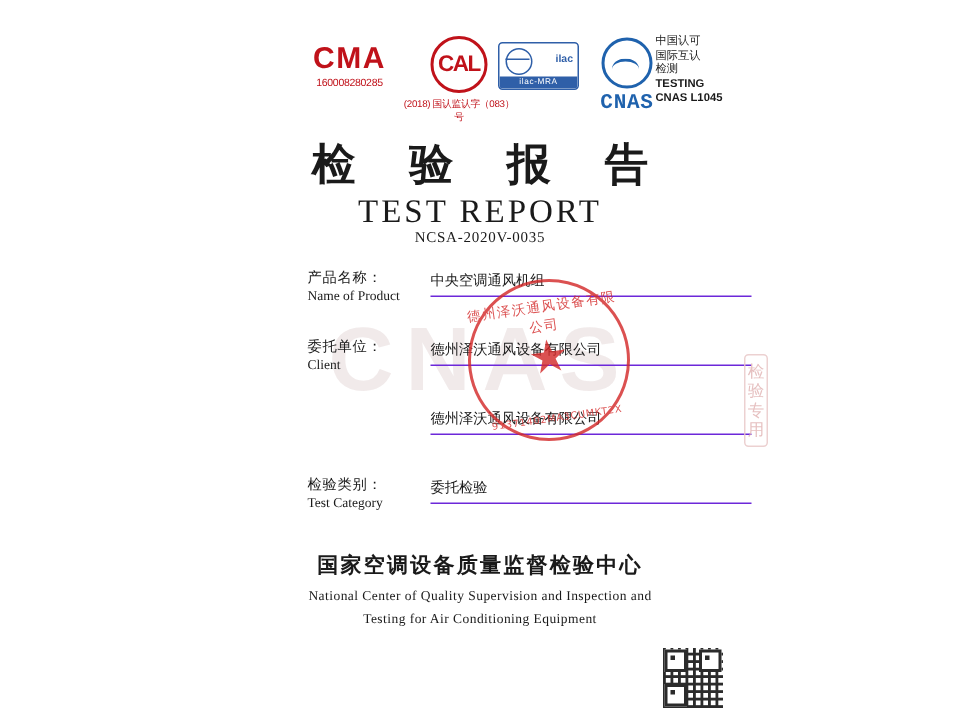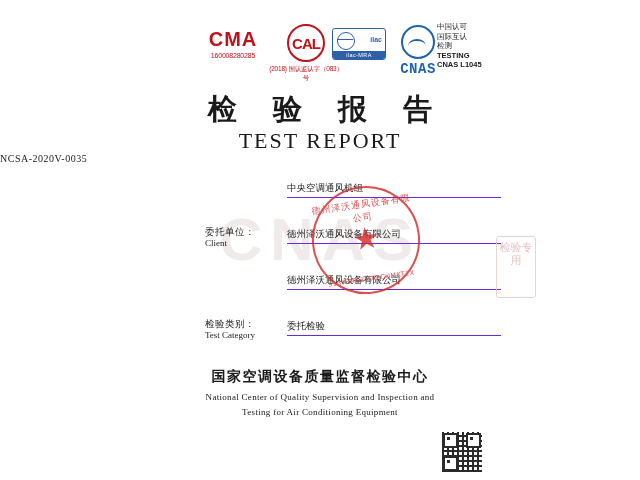--- a/index.html
+++ b/index.html
@@ -190,21 +190,21 @@
     text-align: center;
     font-family: "Liberation Serif", serif;
     font-size: 22px;
     letter-spacing: 2px;
     color: #1a1a1a;
   }
   .report-no {
     position: absolute;
     top: 153px;
     left: 0; width: 640px;
-    text-align: left;
+    text-align: center;
     font-family: "Liberation Serif", serif;
     font-size: 10px;
     letter-spacing: 0.5px;
     color: #1a1a1a;
   }
 
   
   .fields {
     position: absolute;
     top: 180px;
@@ -327,21 +327,21 @@
     font-size: 60px;
     font-weight: bold;
     letter-spacing: 8px;
     color: #efe7e7;
     opacity: 0.85;
   }
   .side-stamp {
     position: absolute;
     left: 496px;
     top: 236px;
-    width: 40px;
+    width: 16px;
     height: 62px;
     border: 1.5px solid #e9c9c9;
     border-radius: 3px;
     color: #e2b6b6;
     font-family: "DejaVu Sans", sans-serif;
     font-size: 11px;
     line-height: 13px;
     text-align: center;
     padding-top: 4px;
     box-sizing: border-box;
@@ -426,20 +426,24 @@
 
   <div class="watermark">CNAS</div>
 
   <div class="title-cn">检 验 报 告</div>
   <div class="title-en">TEST REPORT</div>
   <div class="report-no">NCSA-2020V-0035</div>
 
   <div class="fields">
 
     <div class="field-row">
+      <div class="field-label">
+        <span class="label-cn">产品名称：</span>
+        <span class="label-en">Name of Product</span>
+      </div>
       <div class="field-value">中央空调通风机组</div>
     </div>
 
     <div class="field-row">
       <div class="field-label">
         <span class="label-cn">委托单位：</span>
         <span class="label-en">Client</span>
       </div>
       <div class="field-value">德州泽沃通风设备有限公司</div>
     </div>

